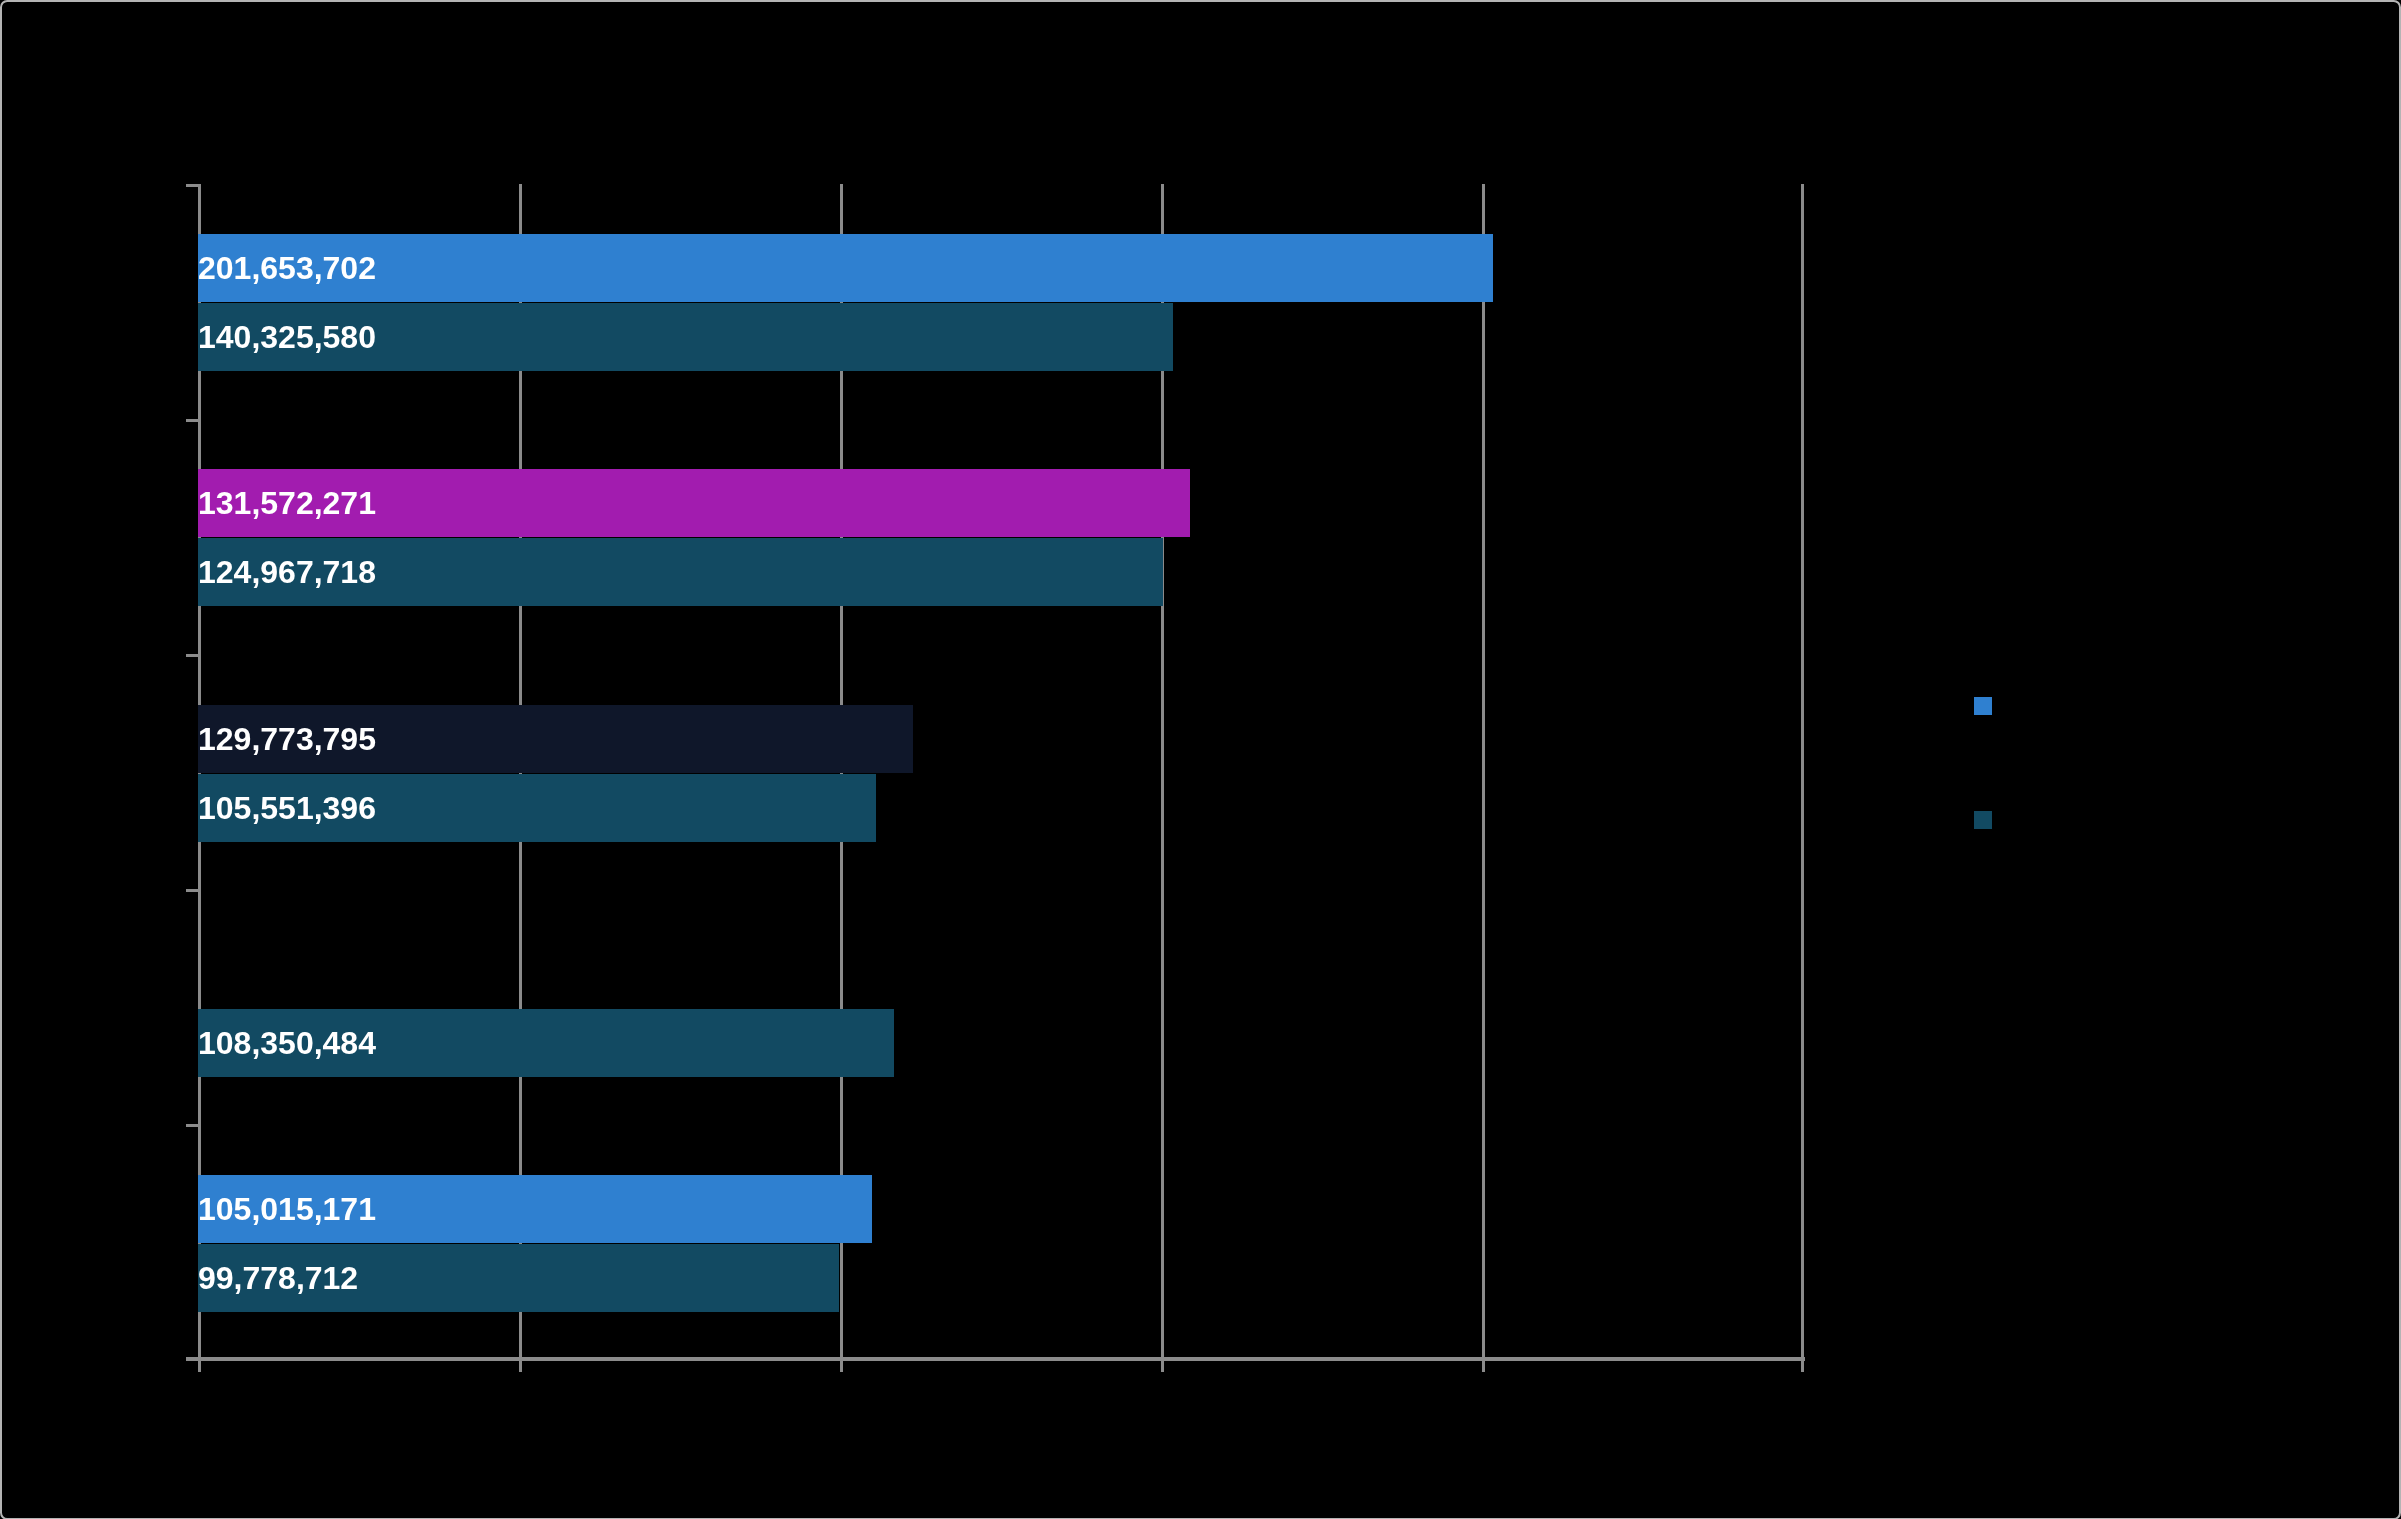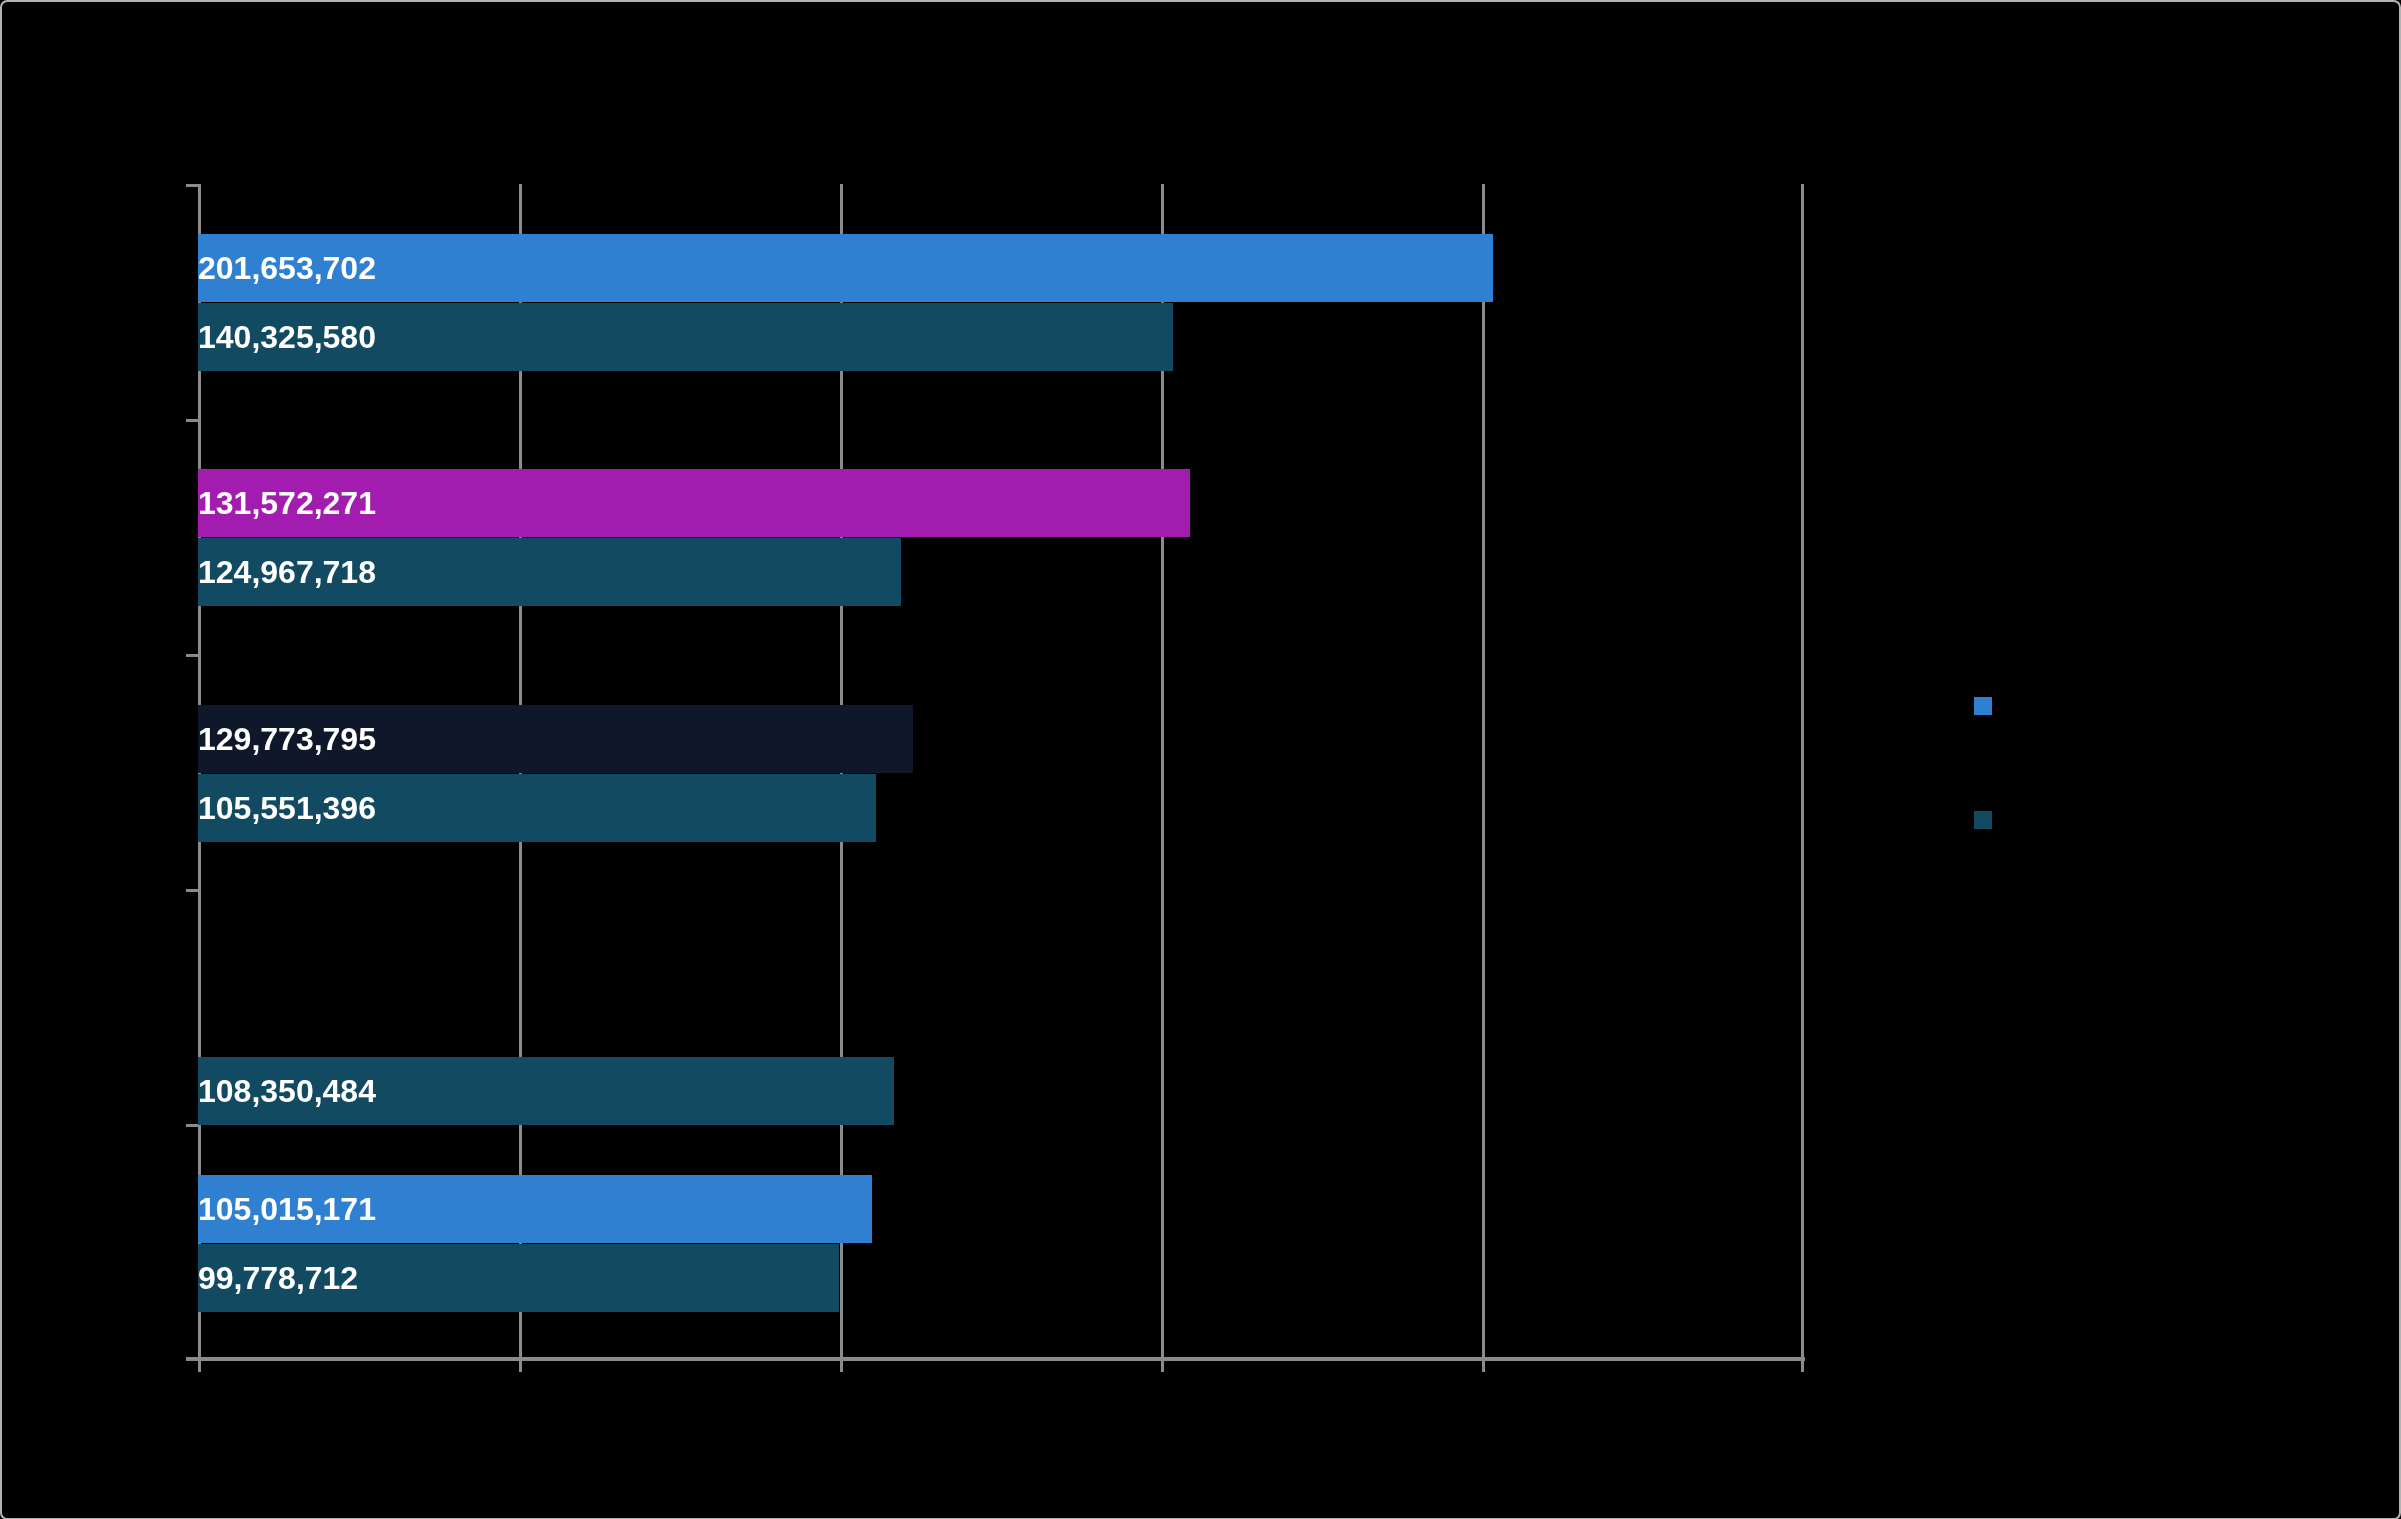--- a/index.html
+++ b/index.html
@@ -95,27 +95,27 @@
       </div>
       <div class="bar" style="top: 521px; width: 715px; background: #0f172a;">
         <span class="bar-value-label" style="color: rgb(255, 255, 255);">129,773,795</span>
       </div>
       <div class="bar" style="top: 991px; width: 674px; background: rgb(47, 128, 208);">
         <span class="bar-value-label" style="color: rgb(255, 255, 255);">105,015,171</span>
       </div>
       <div class="bar" style="top: 119px; width: 975px; background: rgb(18, 74, 98);">
         <span class="bar-value-label" style="color: rgb(255, 255, 255);">140,325,580</span>
       </div>
-      <div class="bar" style="top: 354px; width: 703px; background: rgb(18, 74, 98);">
+      <div class="bar" style="top: 354px; width: 965px; background: rgb(18, 74, 98);">
         <span class="bar-value-label" style="color: rgb(255, 255, 255);">124,967,718</span>
       </div>
       <div class="bar" style="top: 590px; width: 678px; background: rgb(18, 74, 98);">
         <span class="bar-value-label" style="color: rgb(255, 255, 255);">105,551,396</span>
       </div>
-      <div class="bar" style="top: 825px; width: 696px; background: rgb(18, 74, 98); margin-top: 48px;">
+      <div class="bar" style="top: 825px; width: 696px; background: rgb(18, 74, 98);">
         <span class="bar-value-label" style="color: rgb(255, 255, 255);">108,350,484</span>
       </div>
       <div class="bar" style="top: 1060px; width: 641px; background: rgb(18, 74, 98);">
         <span class="bar-value-label" style="color: rgb(255, 255, 255);">99,778,712</span>
       </div>
     </div>
   <div id="legend">
       <div class="legend-swatch" style="left: 1972px; top: 695px; background: rgb(47, 128, 208);"></div>
       <div class="legend-swatch" style="left: 1972px; top: 809px; background: rgb(18, 74, 98);"></div>
     </div>

